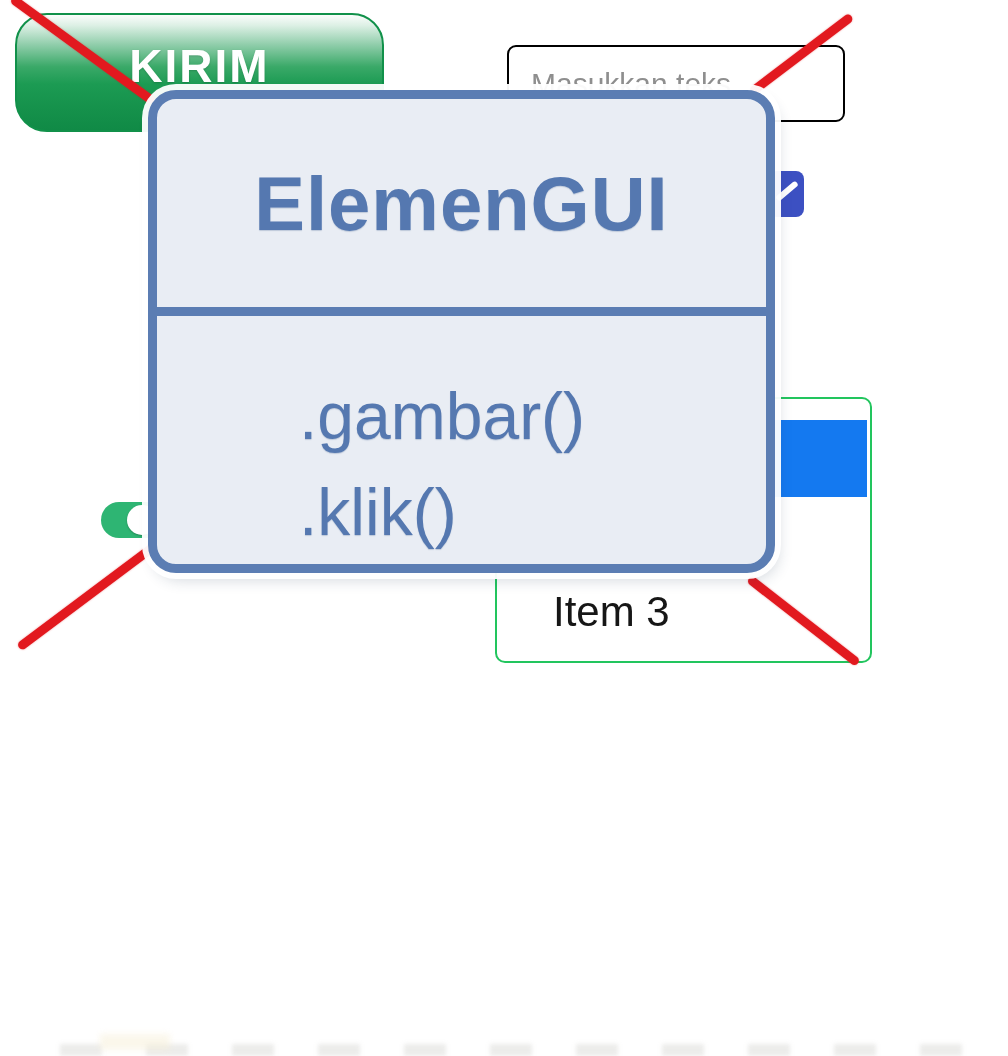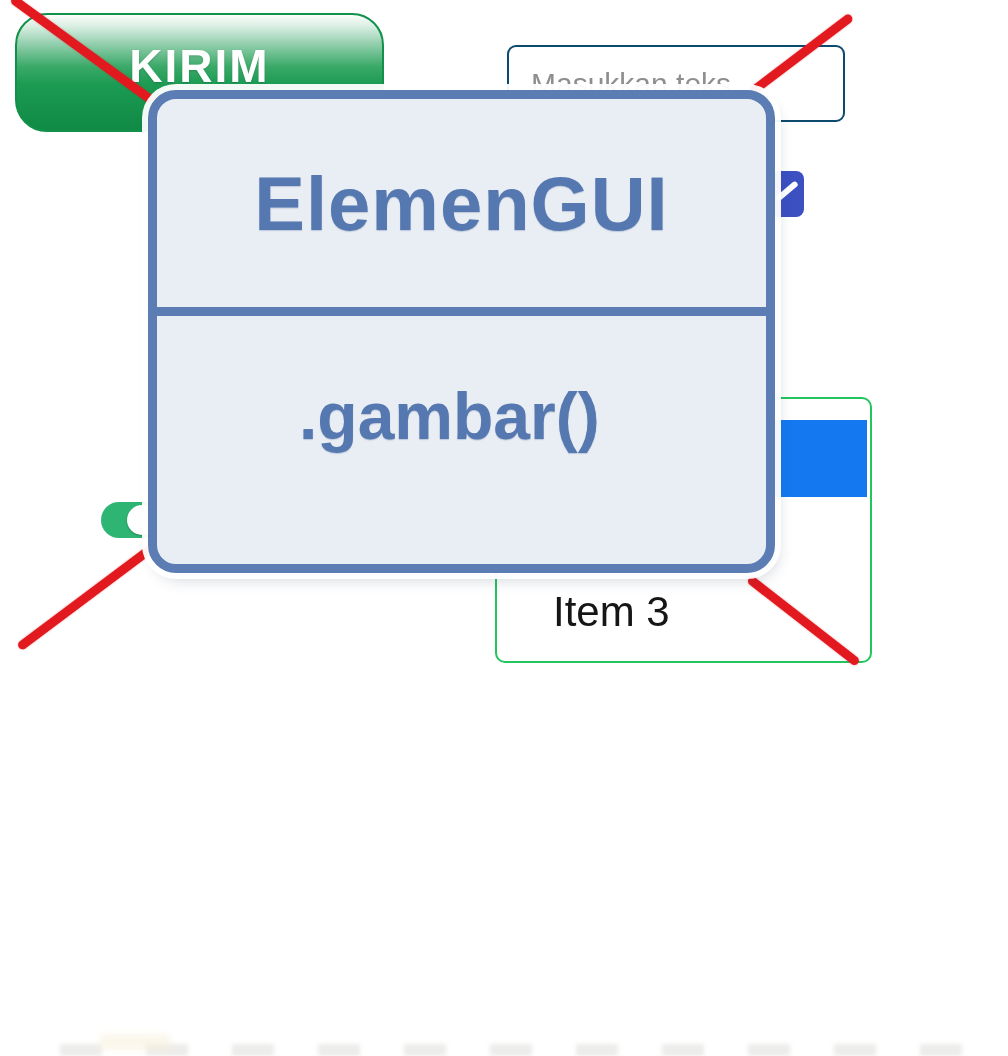--- a/index.html
+++ b/index.html
@@ -22,21 +22,21 @@
     display:flex; align-items:center; justify-content:center;
     box-sizing:border-box;
   }
   .kirim-button .btn-label {
     color:#ffffff; font-size:46px; font-weight:600; letter-spacing:2px;
     margin-top:-14px; text-shadow:0 1px 2px rgba(0,60,30,.25);
   }
 
   .text-input {
     left:507px; top:45px; width:338px; height:77px;
-    border:2px solid #0c4a6e; border-radius:9px; background:#ffffff;
+    border:2px solid #000000; border-radius:9px; background:#ffffff;
     padding:0 0 0 22px; font-size:30px; color:#444444;
     box-sizing:border-box; outline:none;
     font-family:"Liberation Sans", sans-serif;
     position:absolute; z-index:1;
   }
   .text-input::placeholder { color:#8e8e8e; opacity:1; }
 
   .checkbox {
     left:769px; top:171px; width:35px; height:46px;
     background:#3c50c2; border-radius:8px;
@@ -91,21 +91,21 @@
     z-index:3; overflow:hidden;
   }
   .uml-title {
     height:208px; display:flex; align-items:center; justify-content:center;
     font-size:76px; font-weight:700; color:#5578b0; letter-spacing:1px;
     text-shadow:0 1px 1px rgba(60,90,140,.25);
   }
   .uml-divider { height:9px; background:#5b7db3; }
   .uml-methods {
     padding:52px 20px 0 142px;
-    font-size:66px; font-weight:700; color:#5578b0; line-height:96px;
+    font-size:66px; font-weight:400; color:#5578b0; line-height:96px;
     text-shadow:0 1px 1px rgba(60,90,140,.25);
   }
 
   
   .bottom-smudge {
     position:absolute; left:60px; right:20px; bottom:0; height:12px;
     background:repeating-linear-gradient(90deg,
       rgba(168,168,160,.22) 0 42px, rgba(255,255,255,0) 42px 86px);
     filter:blur(2px); z-index:0;
   }
@@ -143,19 +143,20 @@
   <div class="redline line-a"></div>
   <div class="redline line-b"></div>
   <div class="redline line-c"></div>
   <div class="redline line-d"></div>
 
   <div class="uml-box">
     <div class="uml-title">ElemenGUI</div>
     <div class="uml-divider"></div>
     <div class="uml-methods">
       <div>.gambar()</div>
+      <div>.klik()</div>
     </div>
   </div>
 
   <div class="bottom-smudge"></div>
   <div class="bottom-smudge-warm"></div>
 
 </div>
 
 </body></html>

